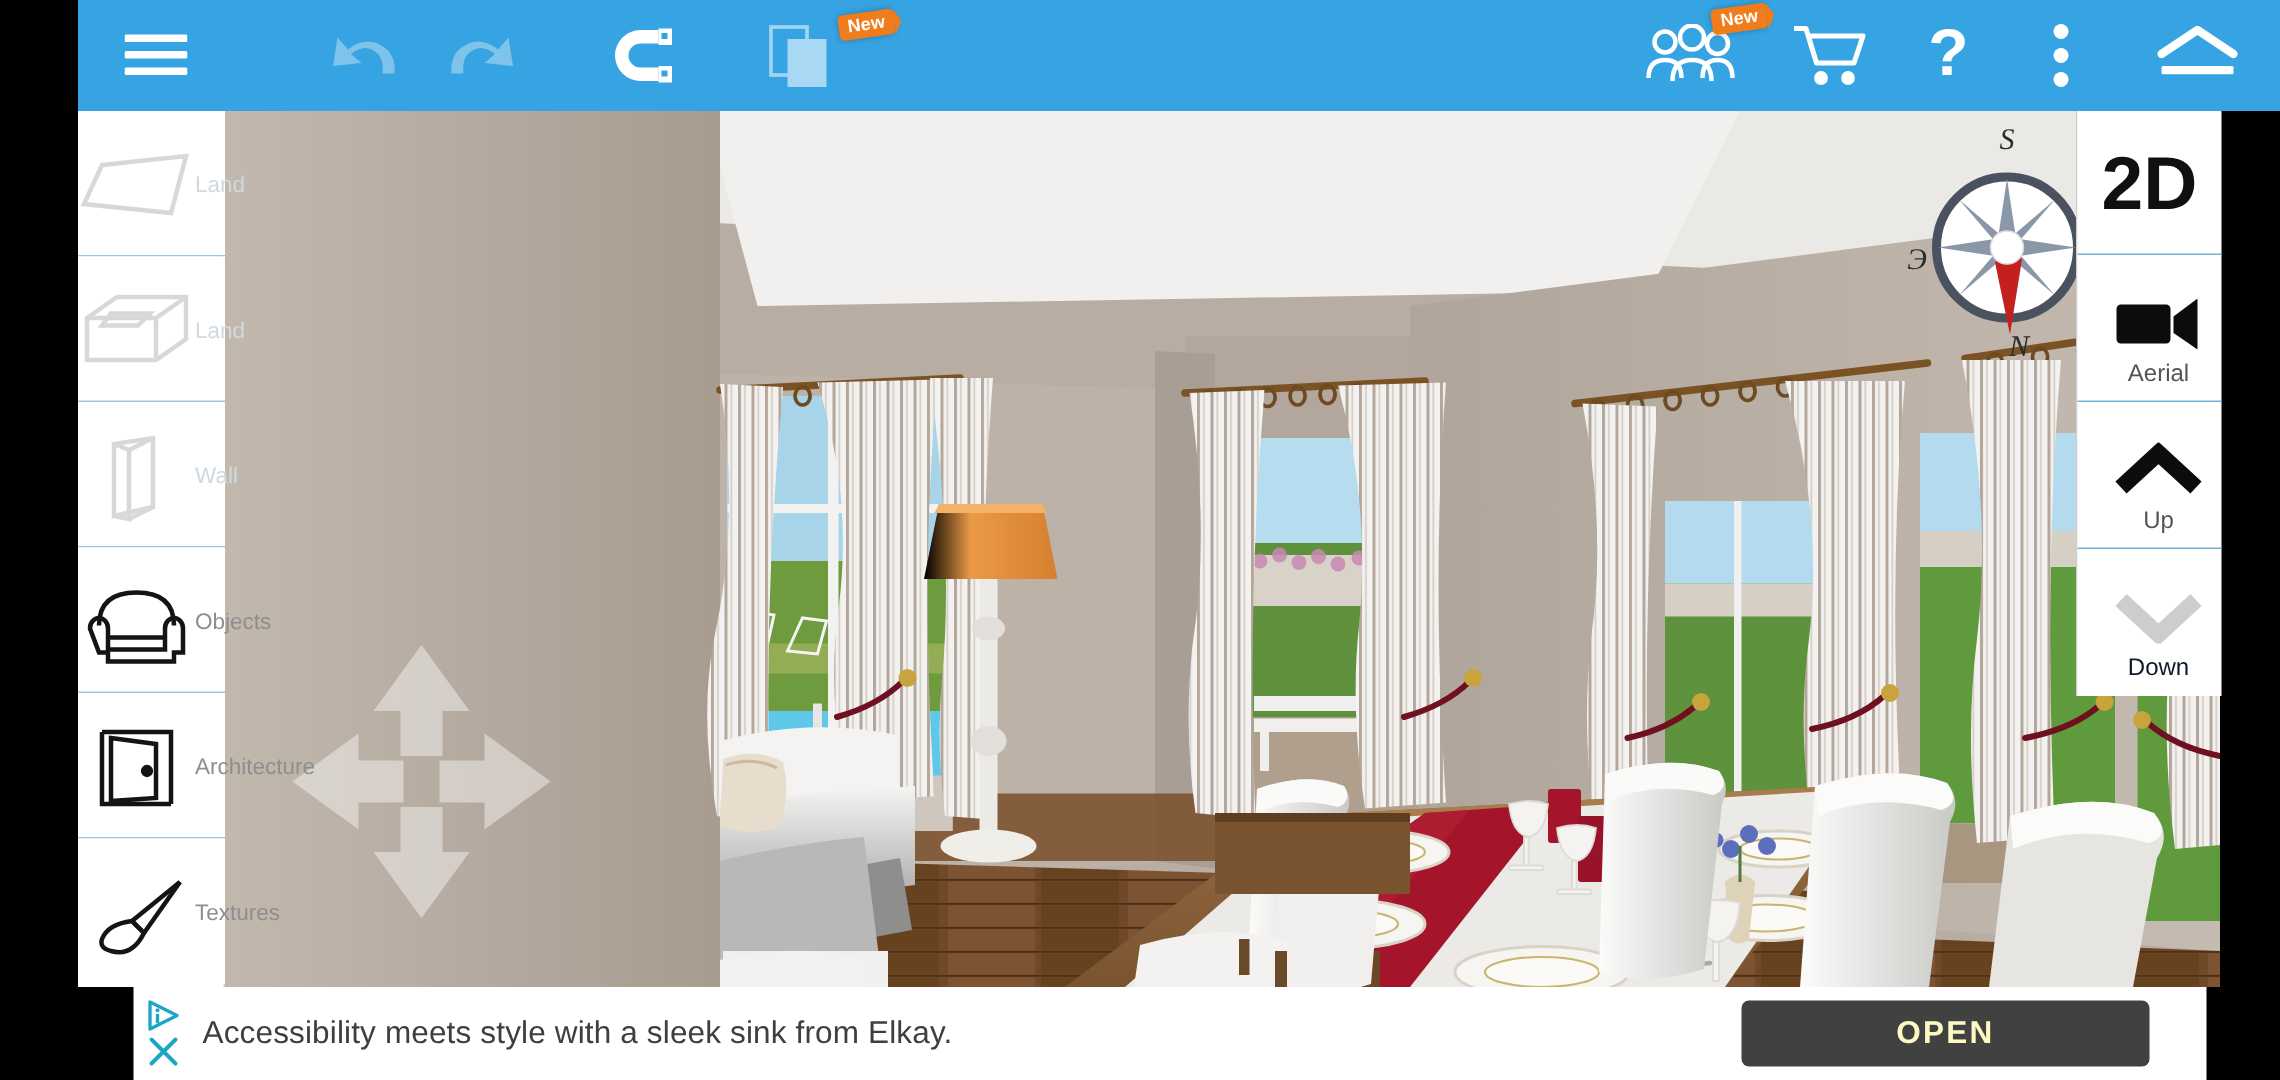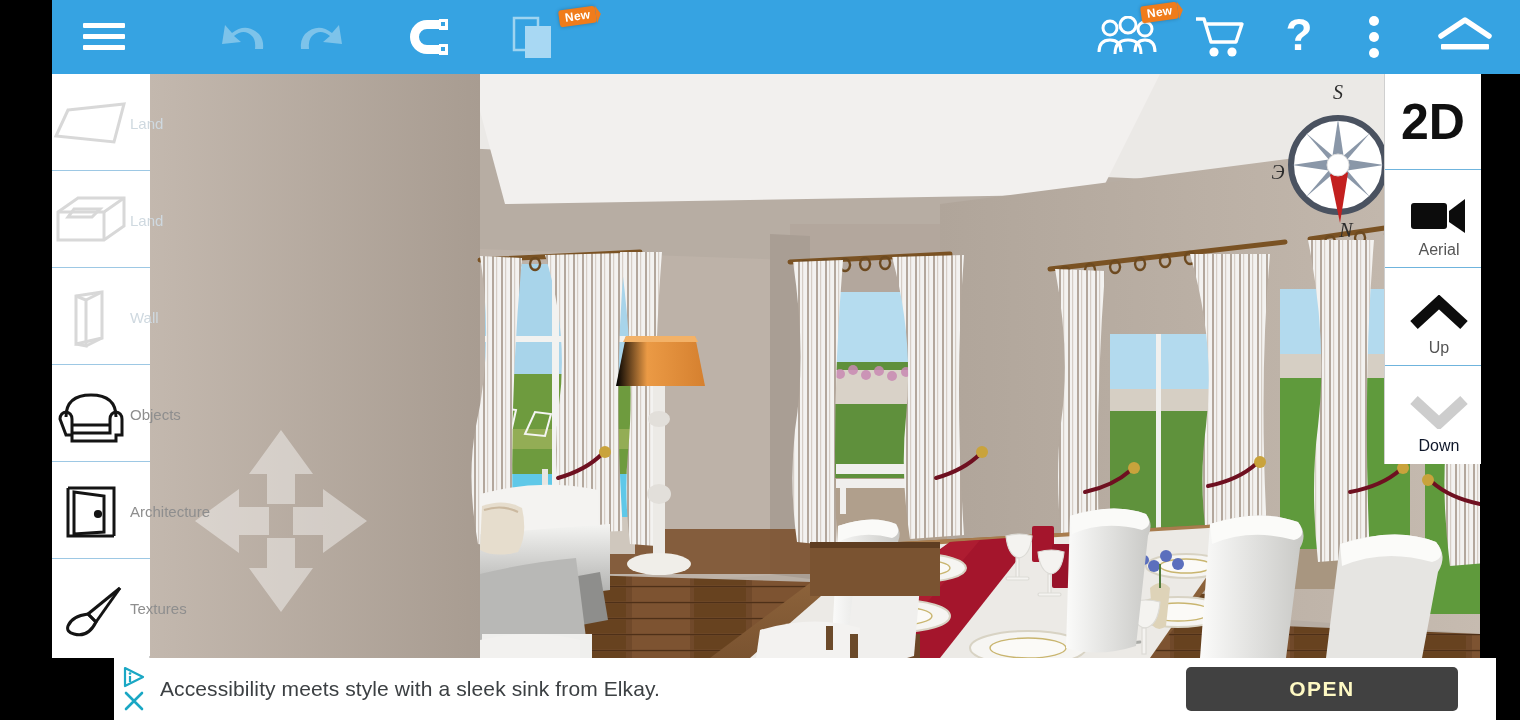--- a/index.html
+++ b/index.html
@@ -105,21 +105,21 @@
   .pan {
     position: absolute; left: 195px; top: 430px;
     width: 172px; height: 182px; pointer-events: none;
   }
 
   
   .compass { position: absolute; left: 1140px; top: 15px; width: 150px; height: 160px; }
 
   
   .adbar {
-    position: absolute; left: 114px; top: 658px;
+    position: absolute; left: 89px; top: 658px;
     width: 1382px; height: 62px; background: #fff;
     display: flex; align-items: center; z-index: 8;
   }
   .ad-icons {
     width: 40px; height: 62px; display: flex; flex-direction: column;
     align-items: center; justify-content: center; gap: 2px; flex: none;
   }
   .ad-text {
     flex: 1 1 auto; font-size: 21px; color: #3c4043;
     padding-left: 6px; letter-spacing: .1px; white-space: nowrap;

